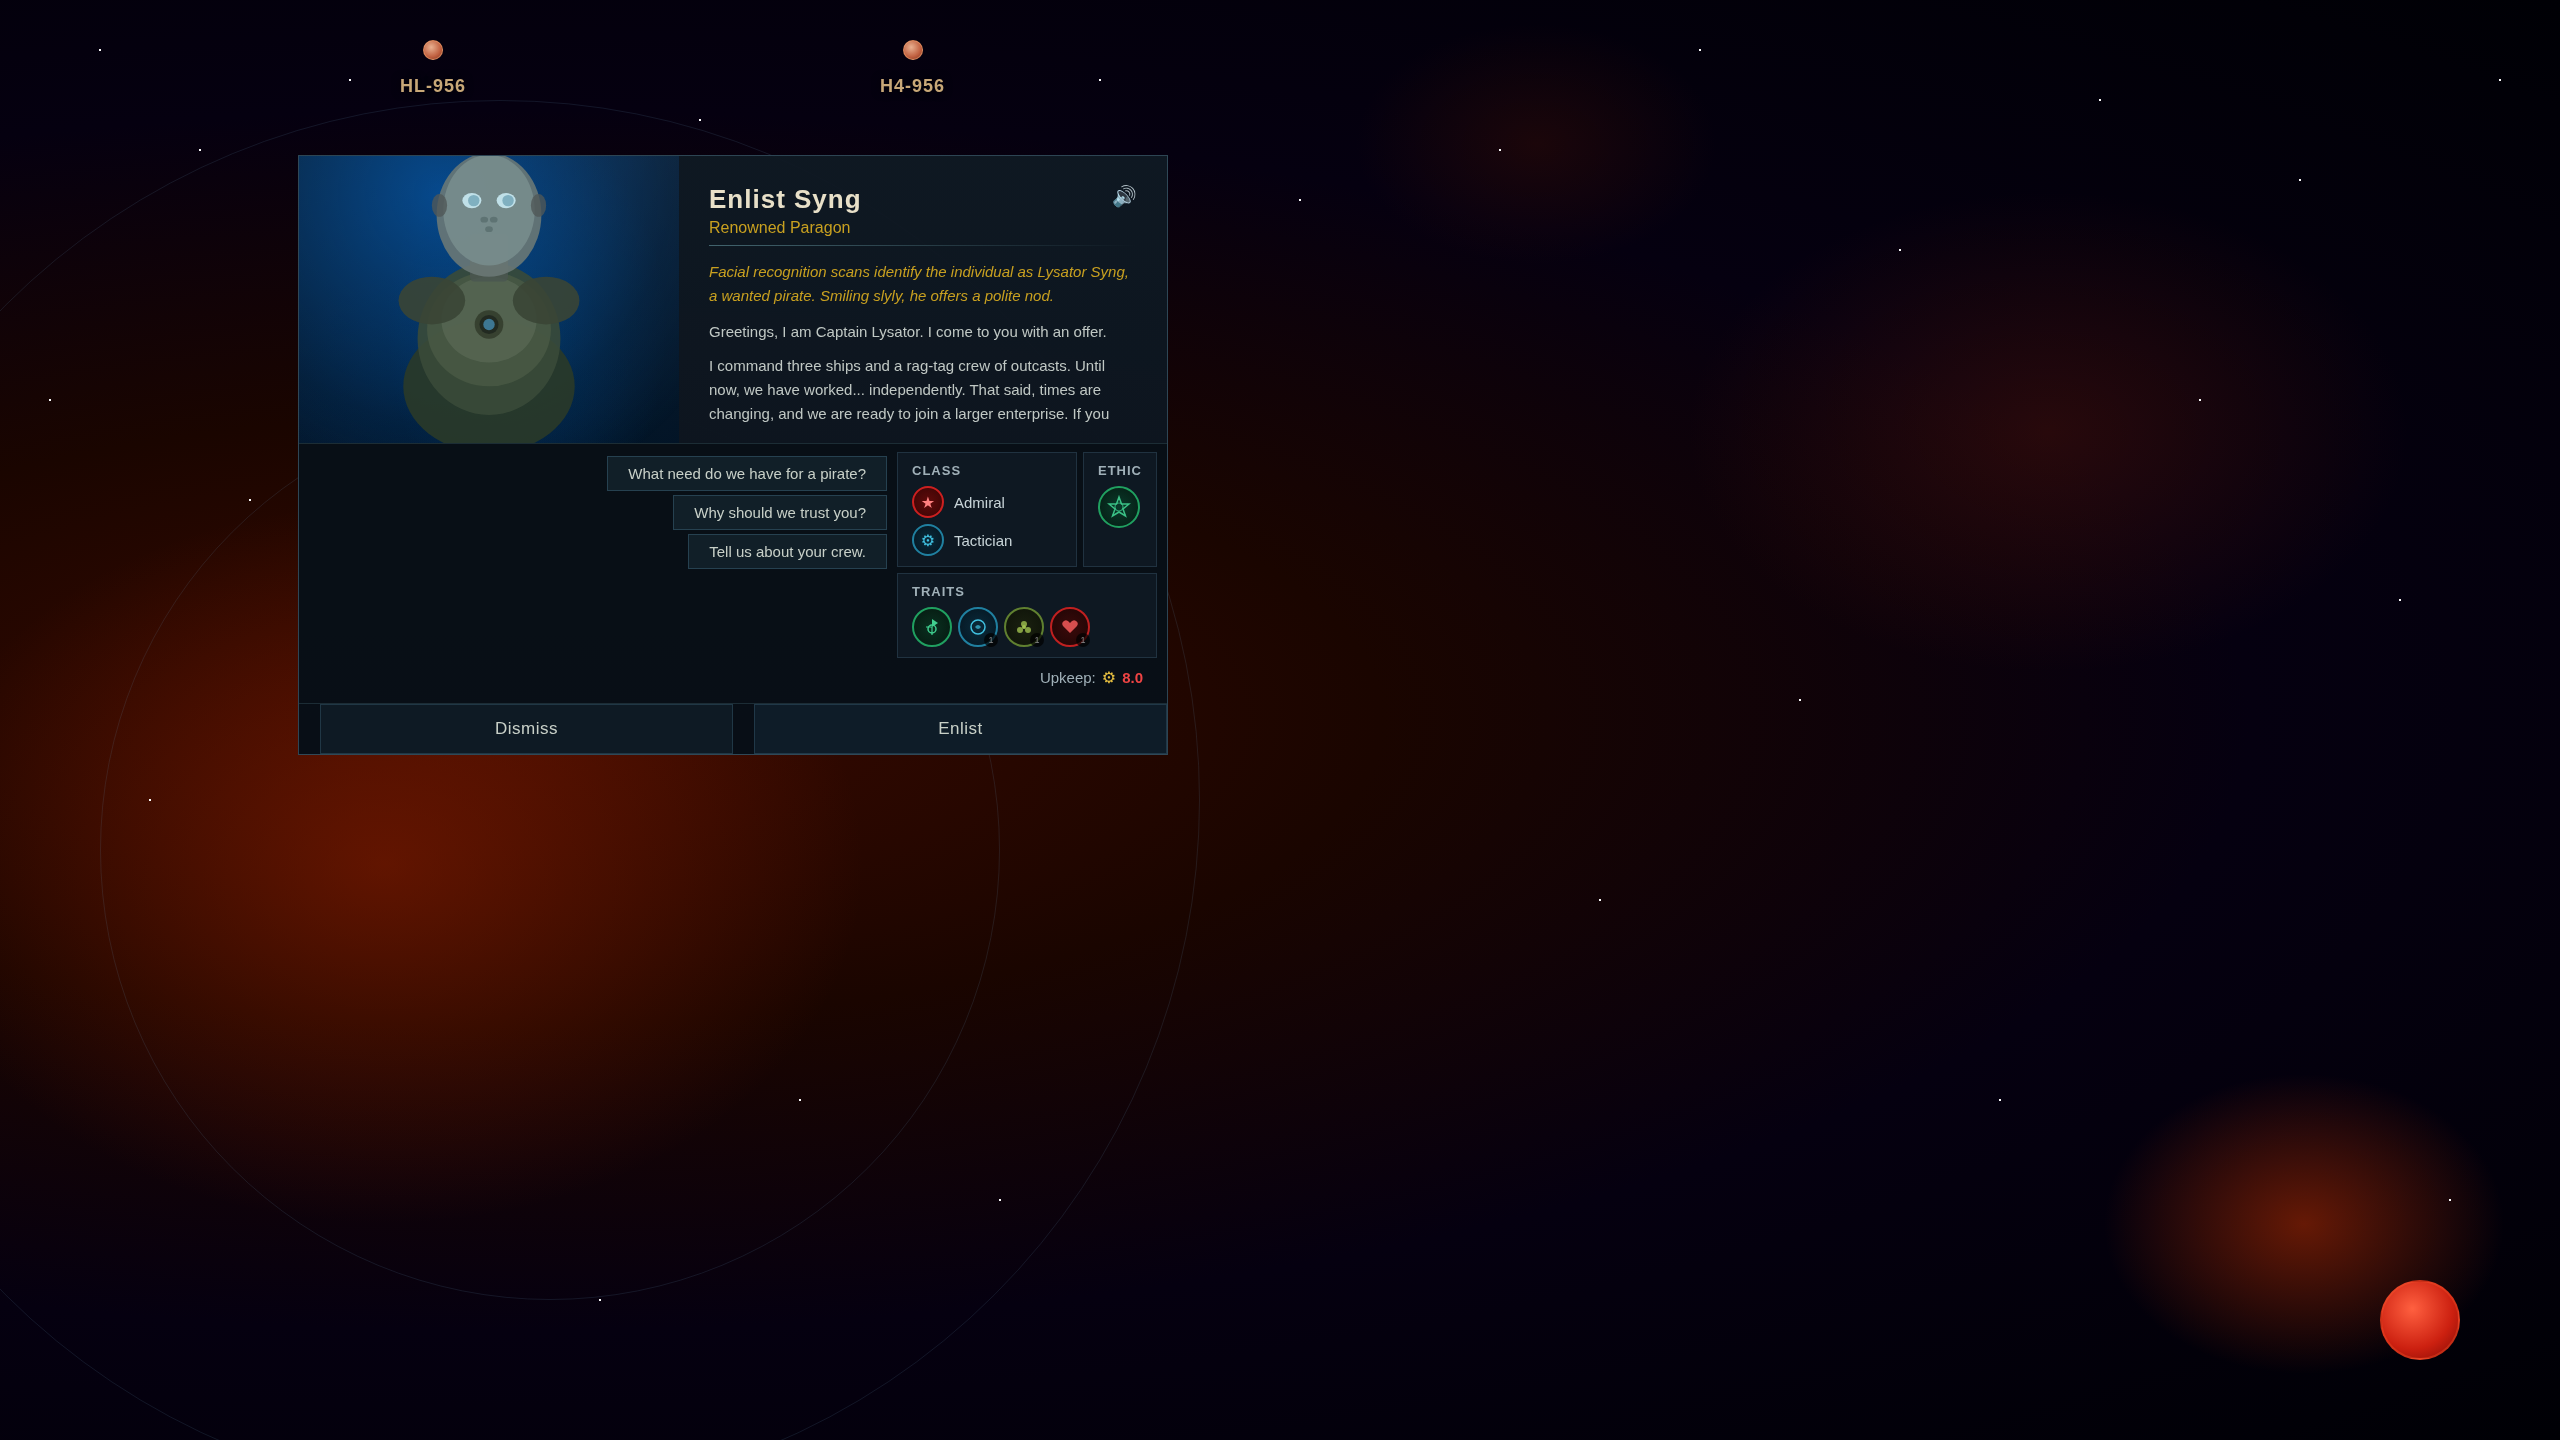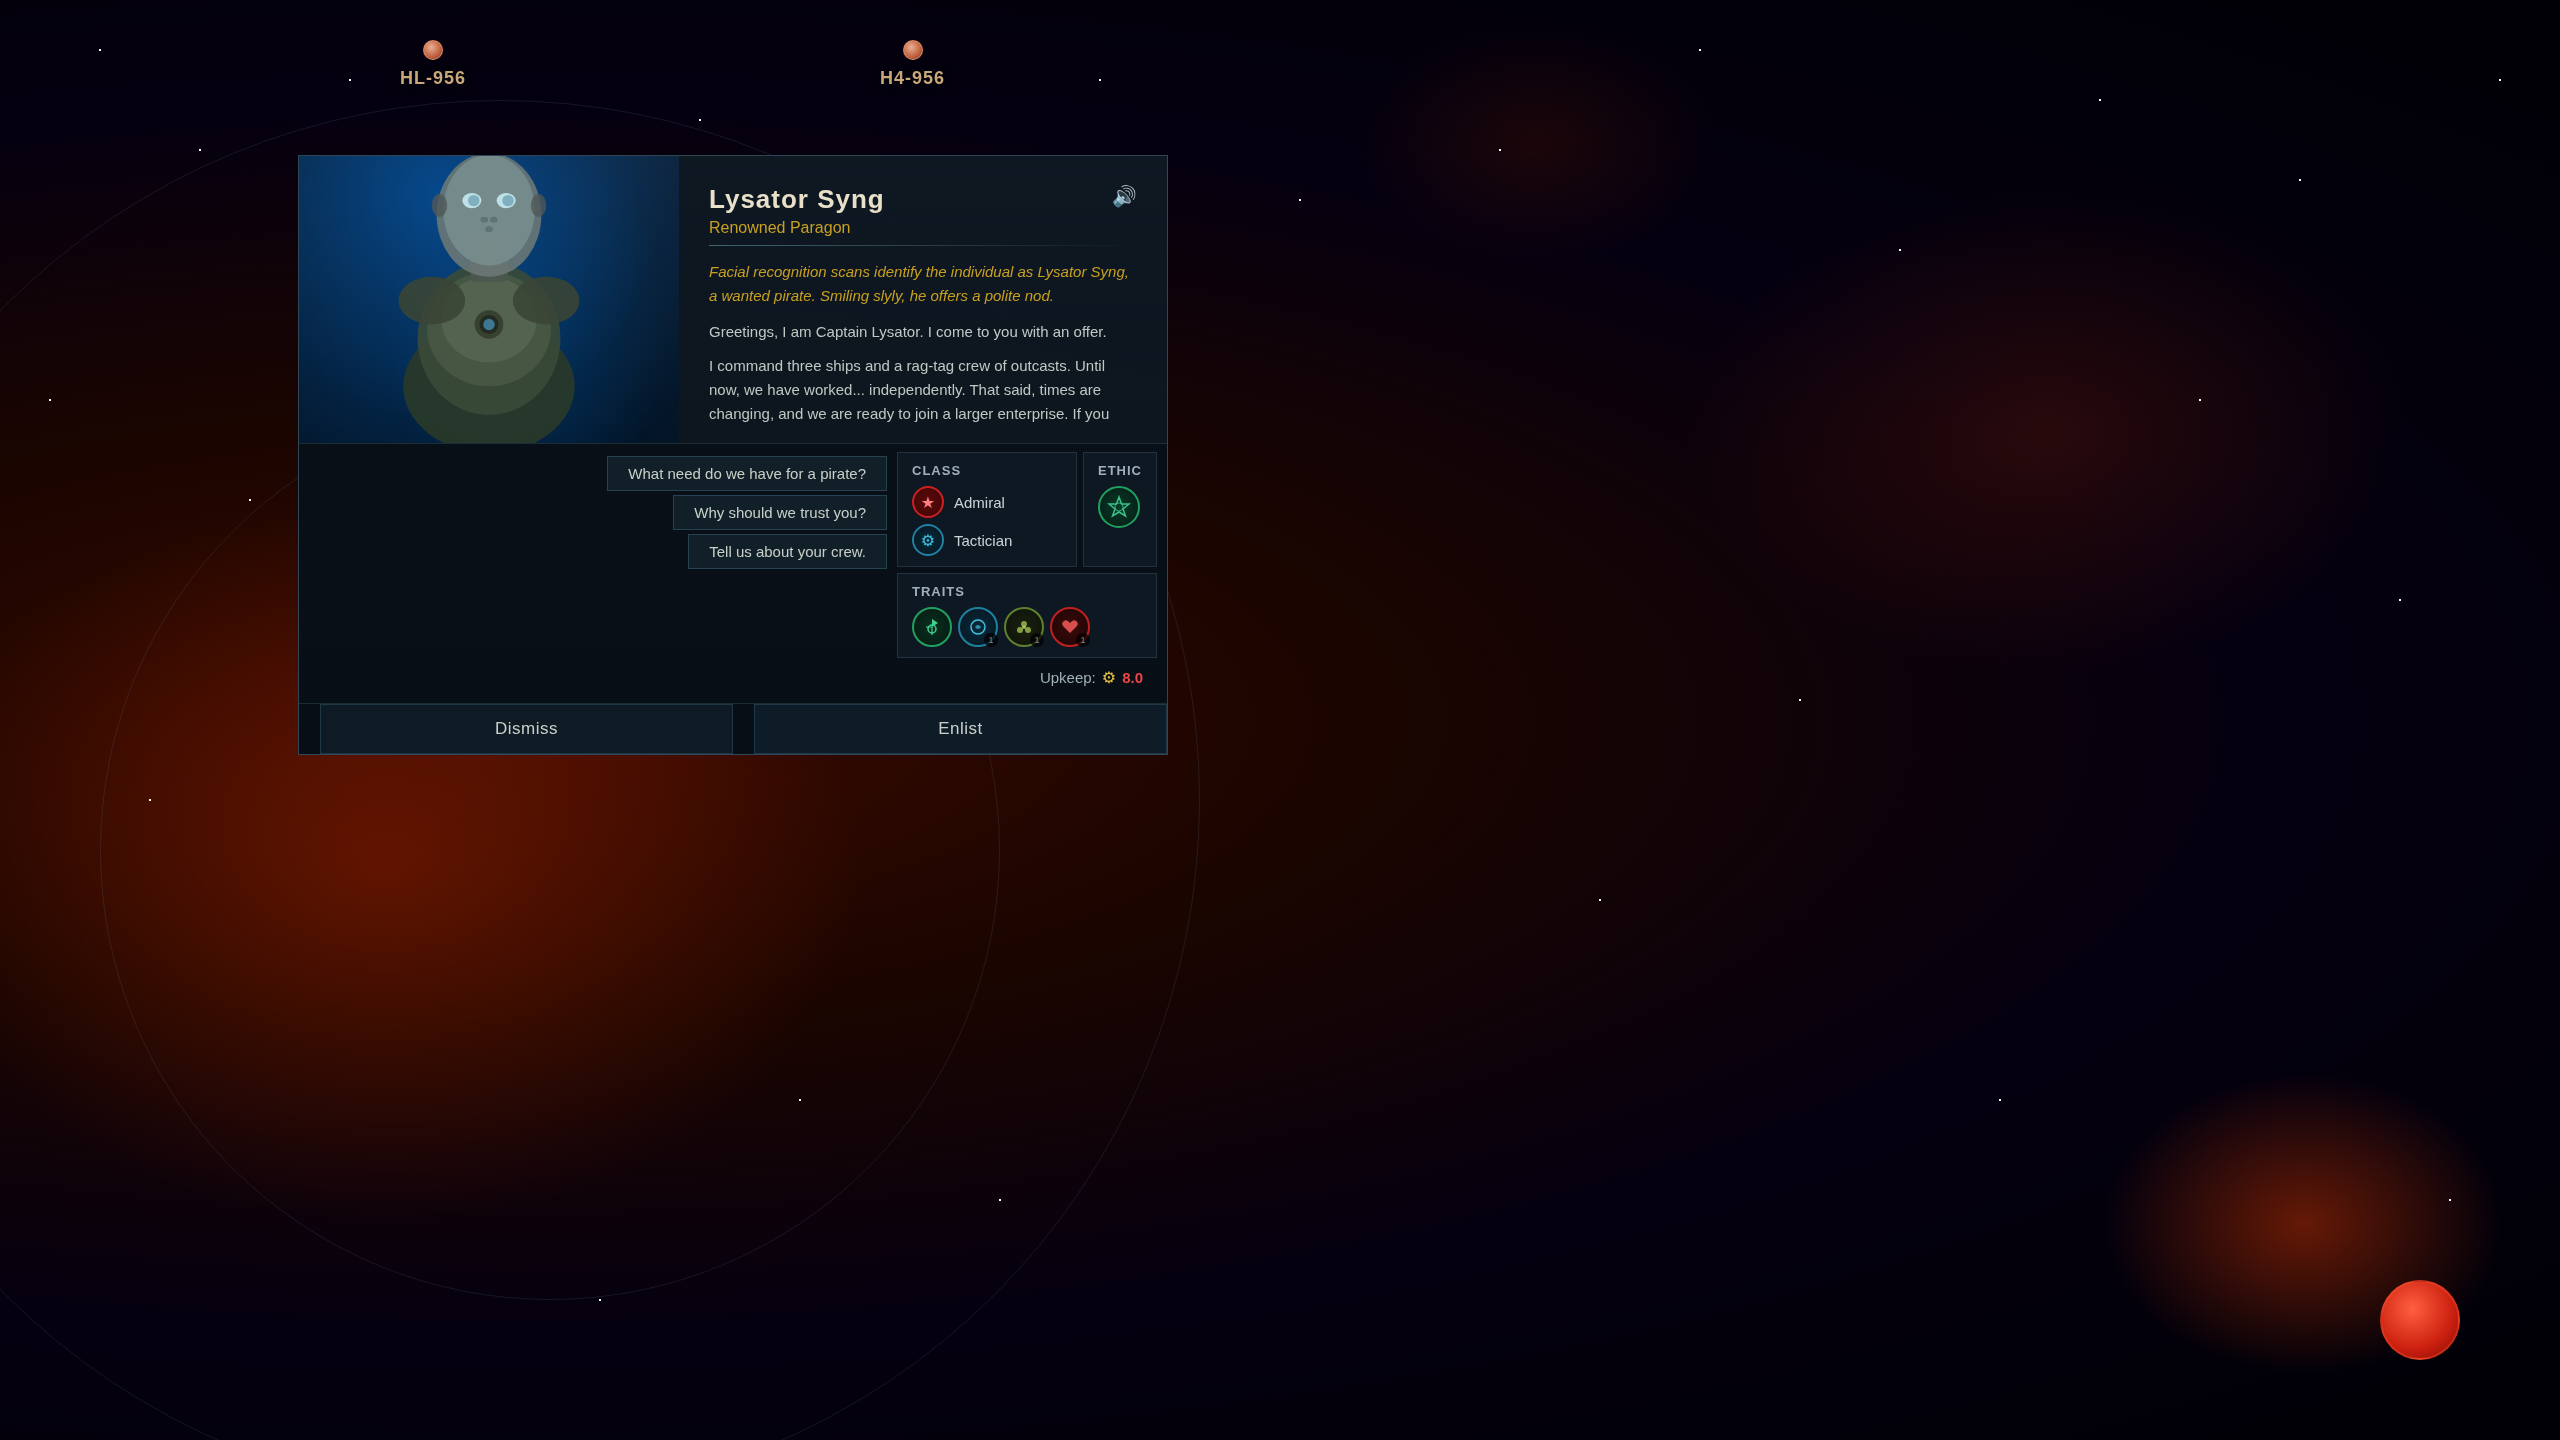--- a/index.html
+++ b/index.html
@@ -80,21 +80,21 @@
       width: 1400px; height: 1400px;
       left: -200px; top: 100px;
     }
 
     
     .planet-marker {
       position: absolute;
       display: flex;
       flex-direction: column;
       align-items: center;
-      gap: 8px;
+      gap: 16px;
     }
     .planet-dot {
       width: 20px; height: 20px;
       background: radial-gradient(circle at 40% 35%, #e8b090, #c06040 60%, #7a3020);
       border-radius: 50%;
       border: 1px solid rgba(255,180,120,0.5);
     }
     .planet-label {
       color: #c8a878;
       font-size: 18px;
@@ -521,21 +521,21 @@
 
         <ellipse cx="108" cy="160" rx="8" ry="12" fill="#505858" opacity="0.8"></ellipse>
         <ellipse cx="212" cy="160" rx="8" ry="12" fill="#505858" opacity="0.8"></ellipse>
       </svg>
     </div>
 
     <div class="content-area">
 
       <span class="sound-icon">🔊</span>
 
-      <h2 class="char-name">Lysator Syng</h2>
+      <h2 class="char-name">Enlist Syng</h2>
       <div class="char-title">Renowned Paragon</div>
       <div class="divider"></div>
 
       <div class="dialogue-text">
         <span class="dialogue-highlight">Facial recognition scans identify the individual as Lysator Syng, a wanted pirate. Smiling slyly, he offers a polite nod.</span>
         <span class="dialogue-normal">Greetings, I am Captain Lysator. I come to you with an offer.</span>
         <span class="dialogue-normal">I command three ships and a rag-tag crew of outcasts. Until now, we have worked... independently. That said, times are changing, and we are ready to join a larger enterprise. If you grant us full pardons for our so-called crimes and a safe haven within your borders, we will work for you.</span>
 
       </div>
     </div>

